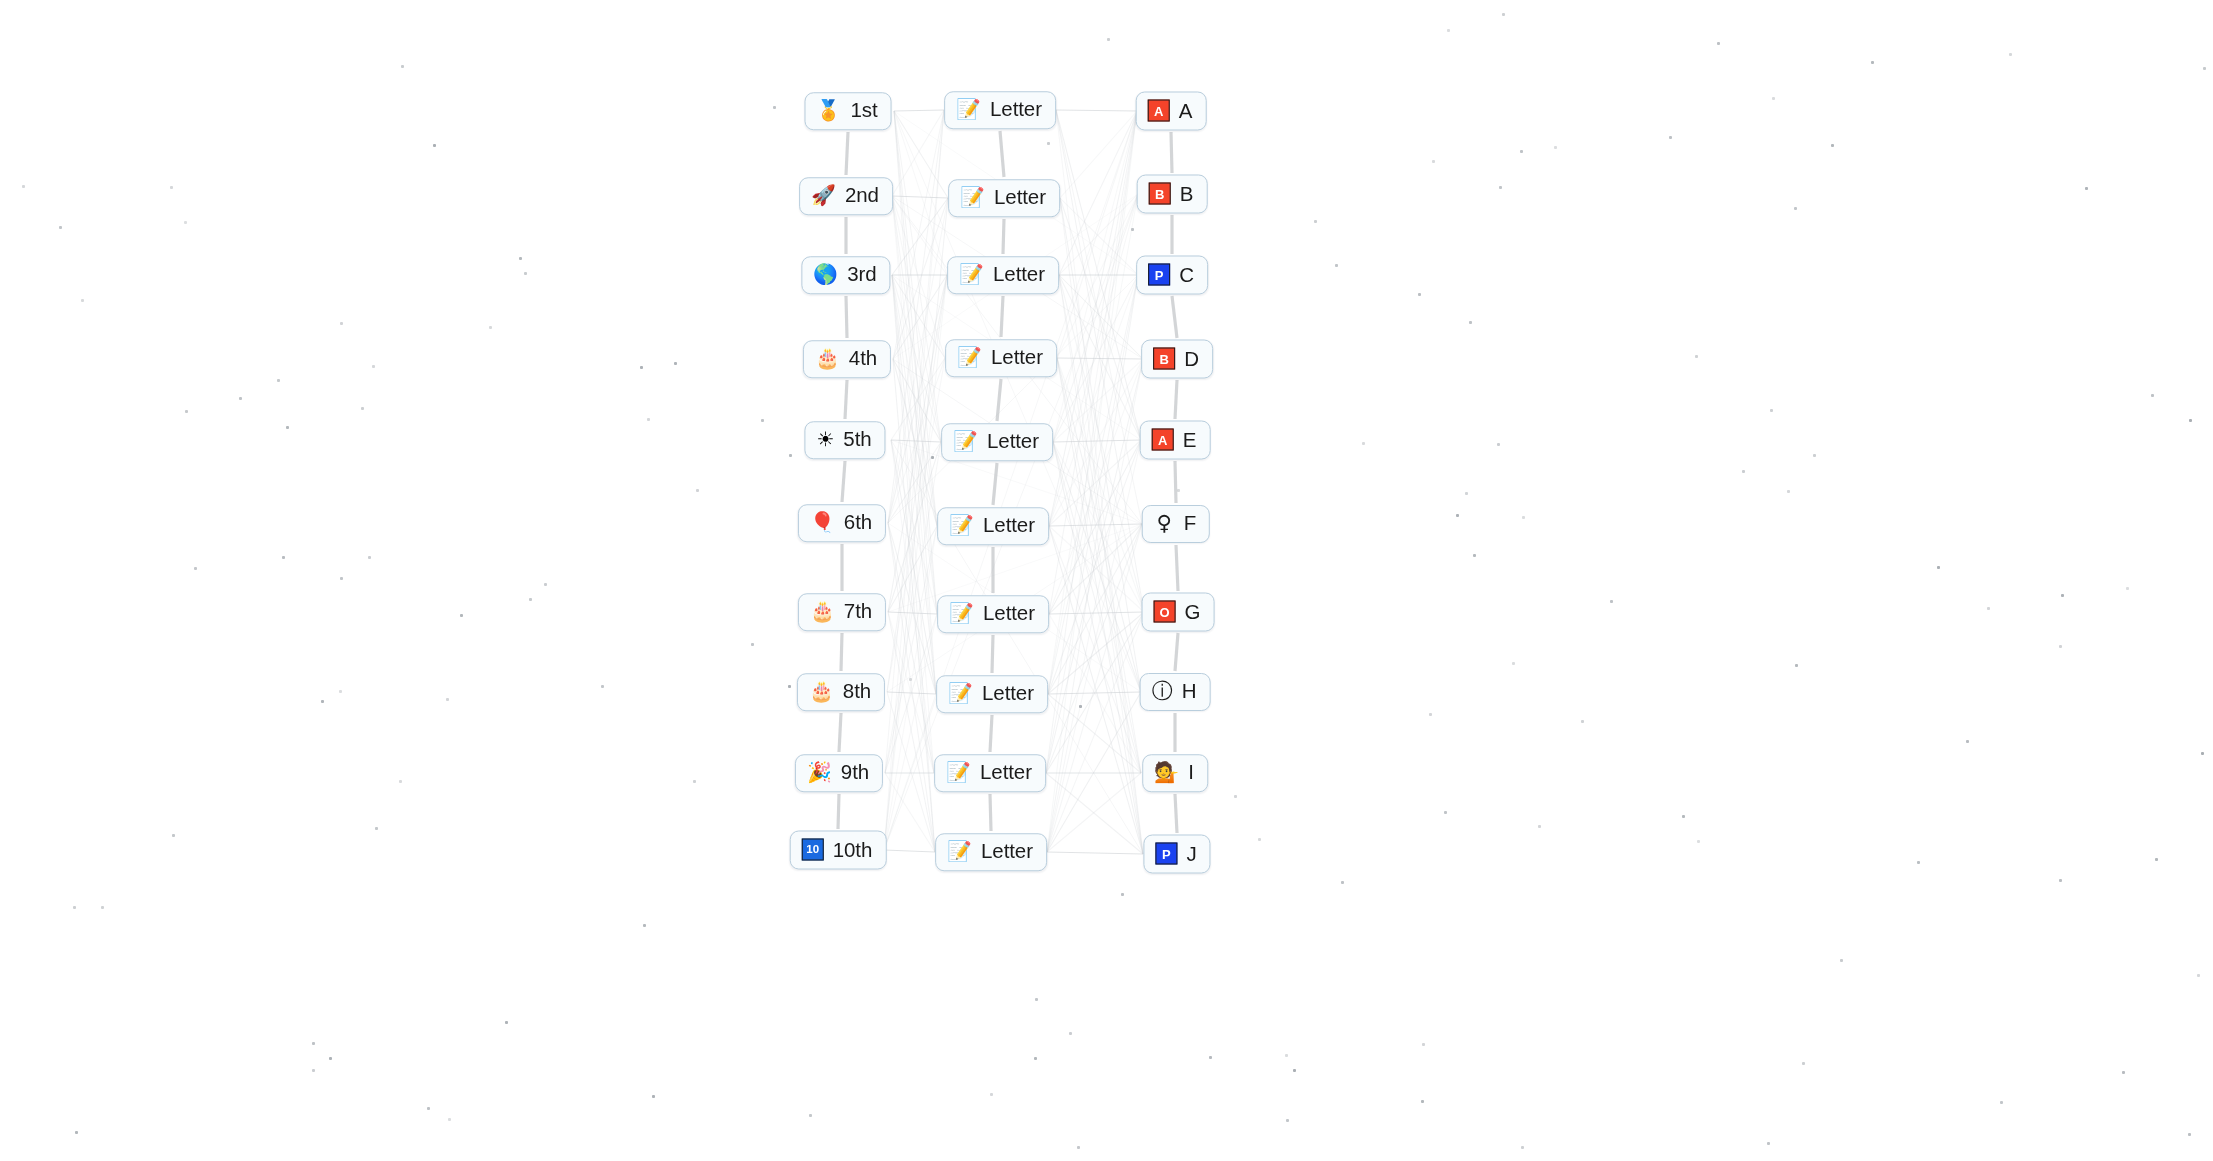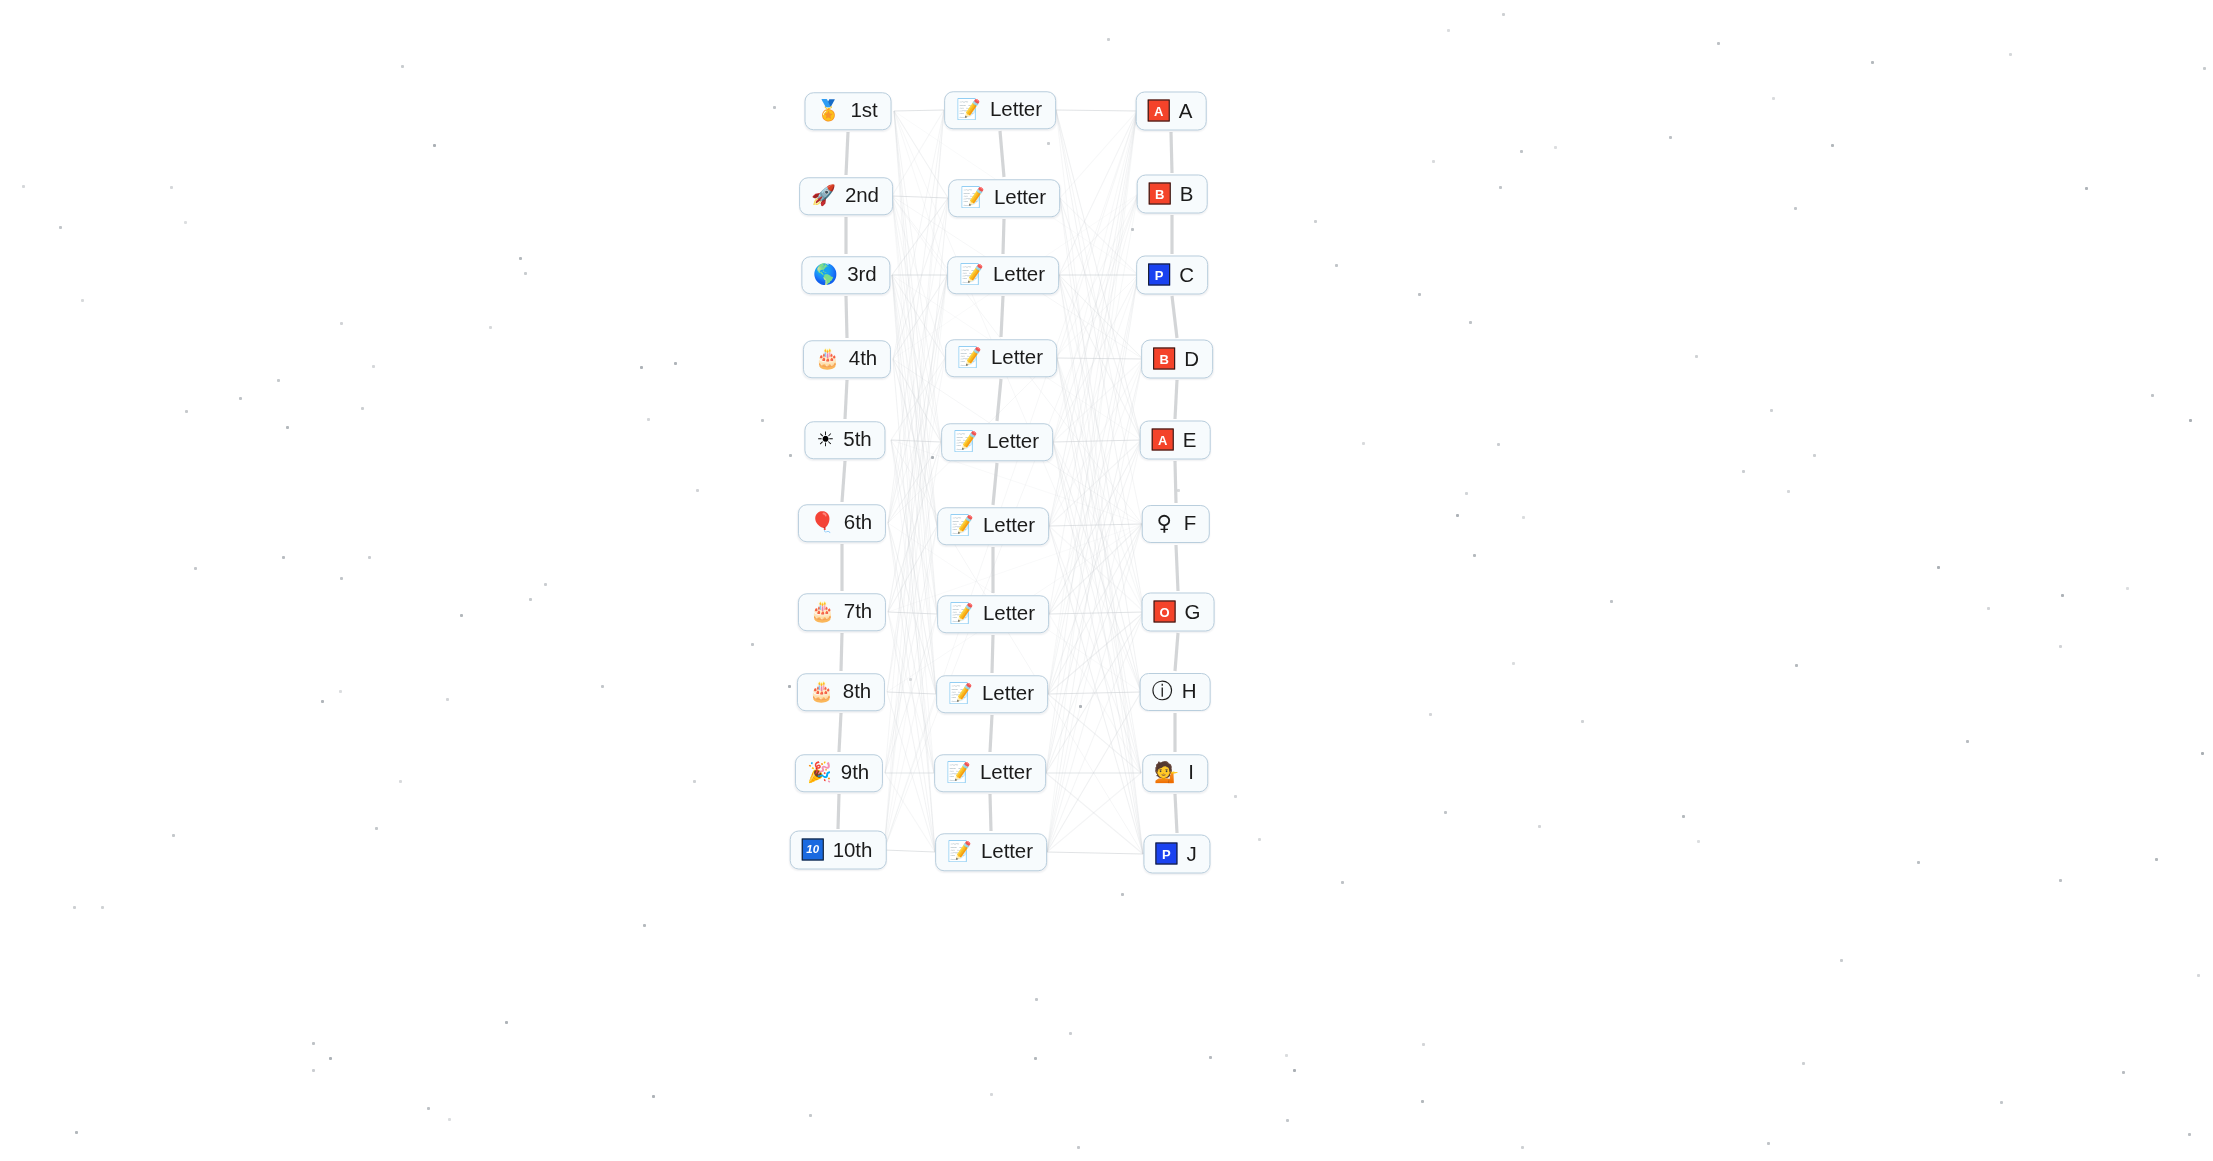--- a/index.html
+++ b/index.html
@@ -80,21 +80,20 @@
     border: 1.6px solid #17181a;
     box-sizing: border-box;
     color: #ffffff;
     font-size: 13px;
     font-weight: bold;
     font-family: "Liberation Sans", sans-serif;
     line-height: 1;
   }
   .badge.small-num {
     font-size: 11.5px;
-    font-style: italic;
   }
 </style>
 </head>
 <body>
 
 <div id="canvas">
   <div id="bg-dots">
       <div class="bg-dot" style="left: 1077px; top: 1146px; opacity: 0.59;"></div>
       <div class="bg-dot" style="left: 1695px; top: 355px; opacity: 0.48;"></div>
       <div class="bg-dot" style="left: 1767px; top: 1142px; opacity: 0.62;"></div>

